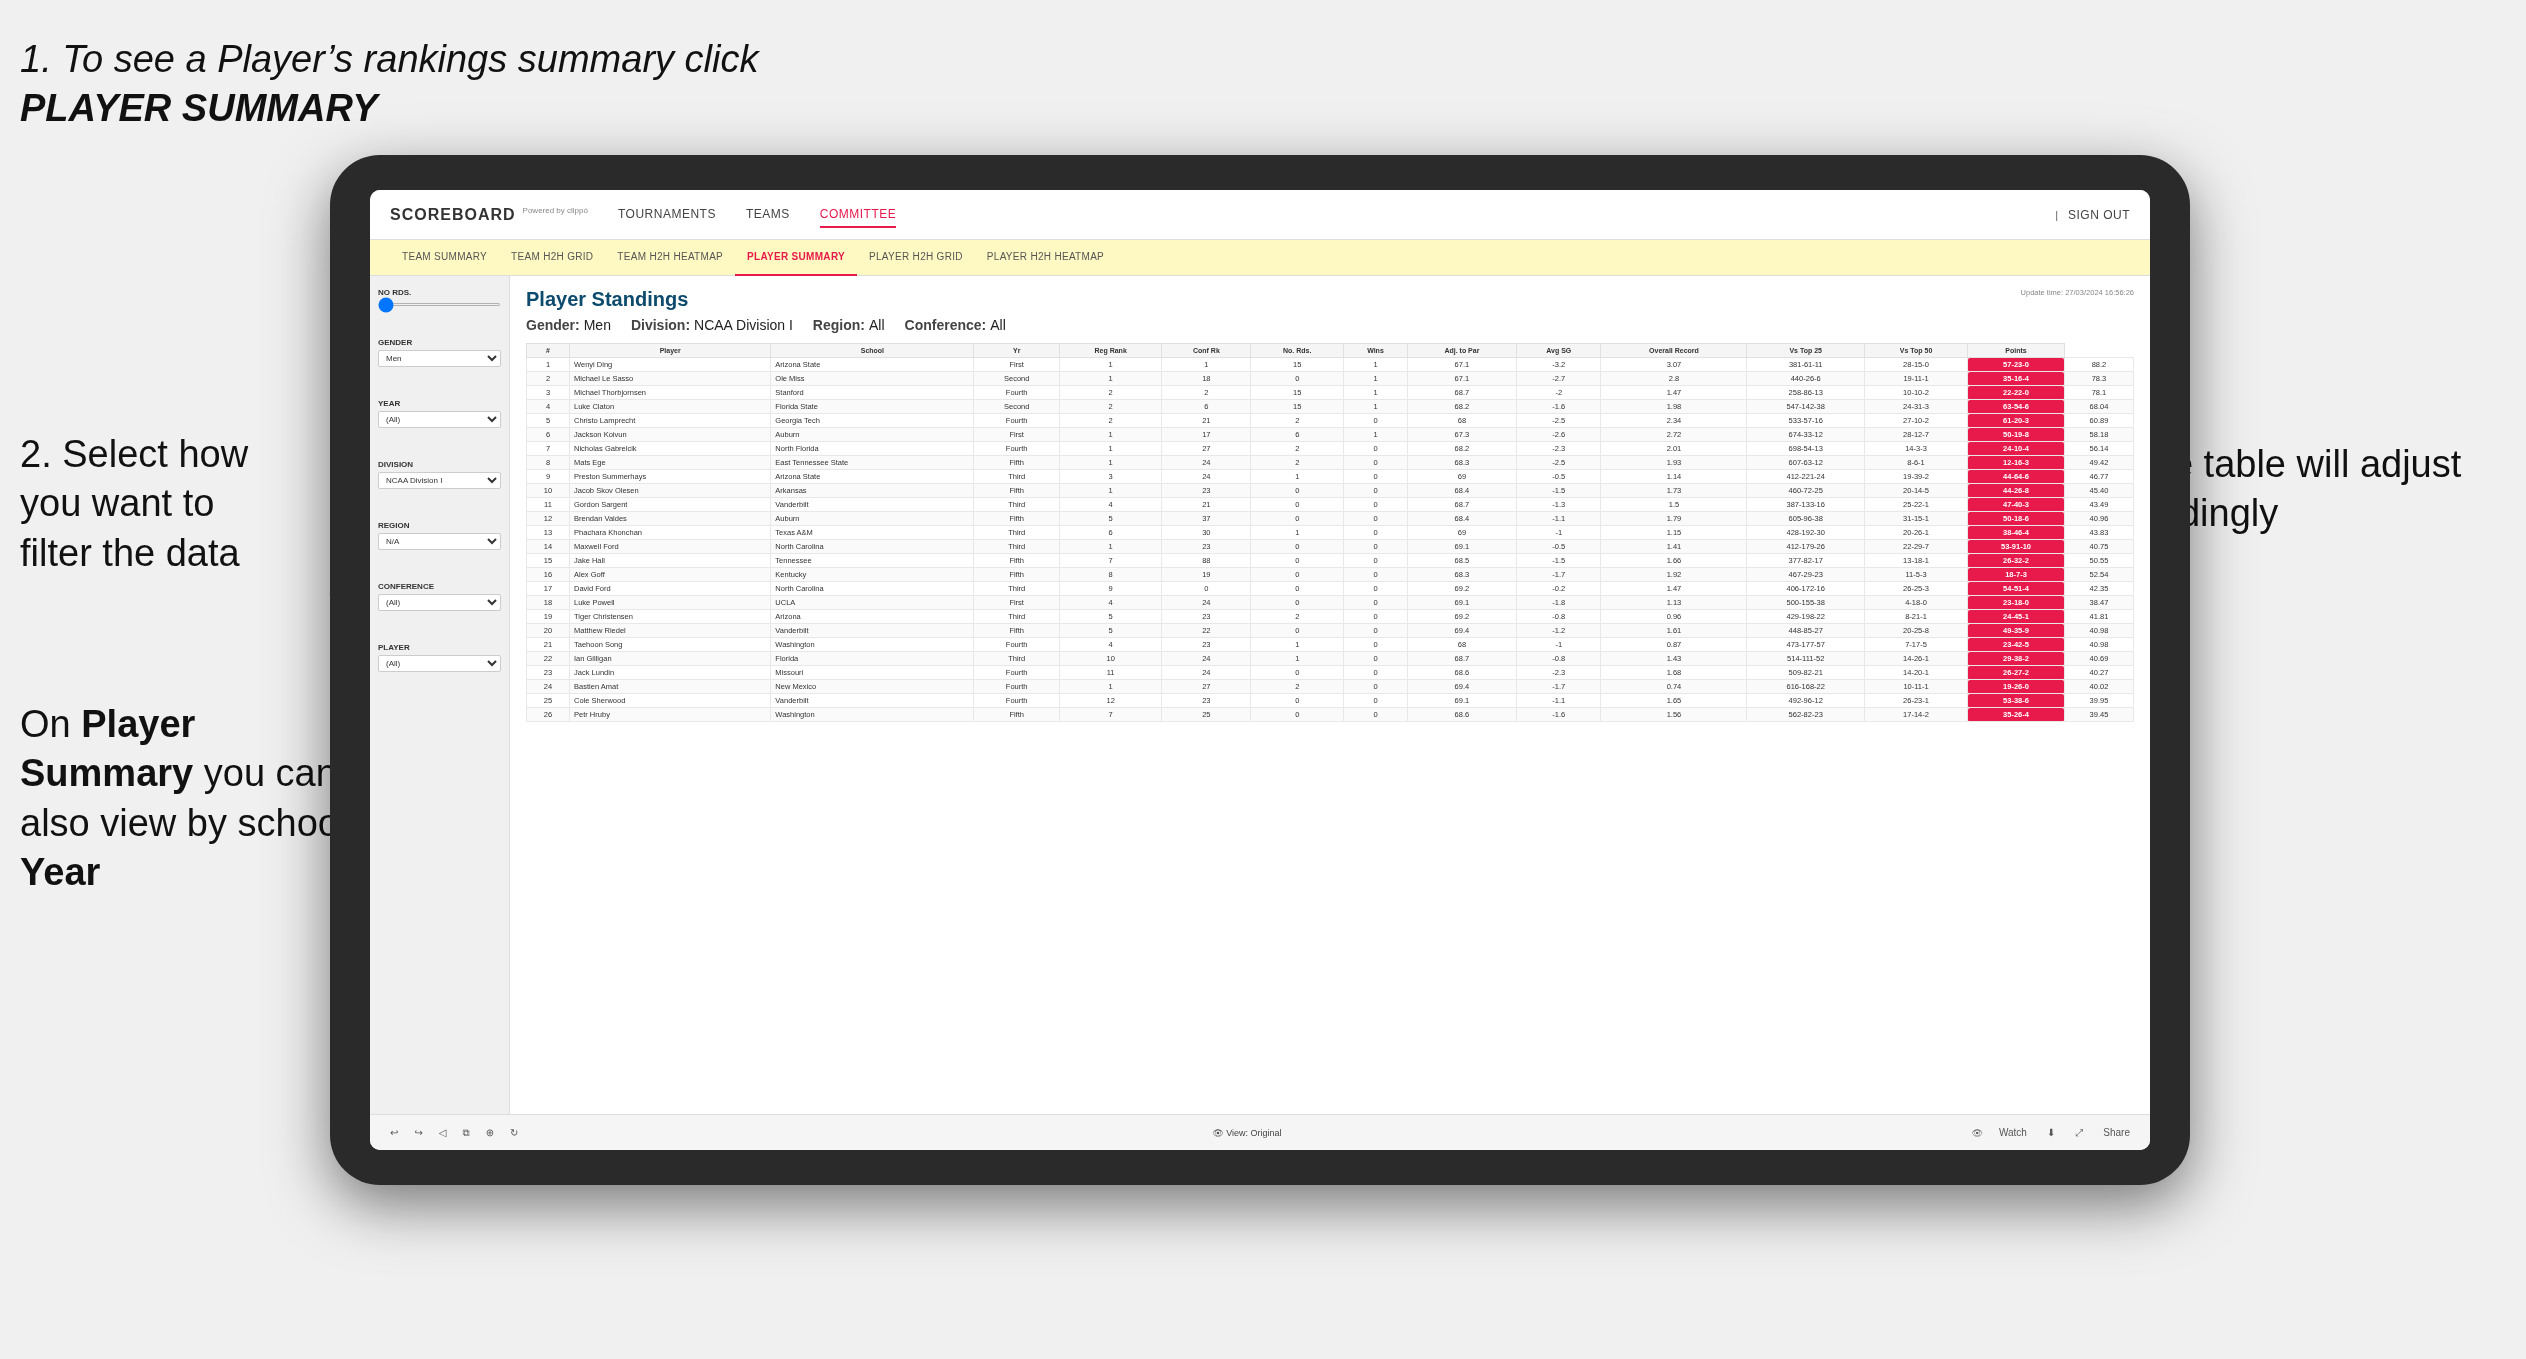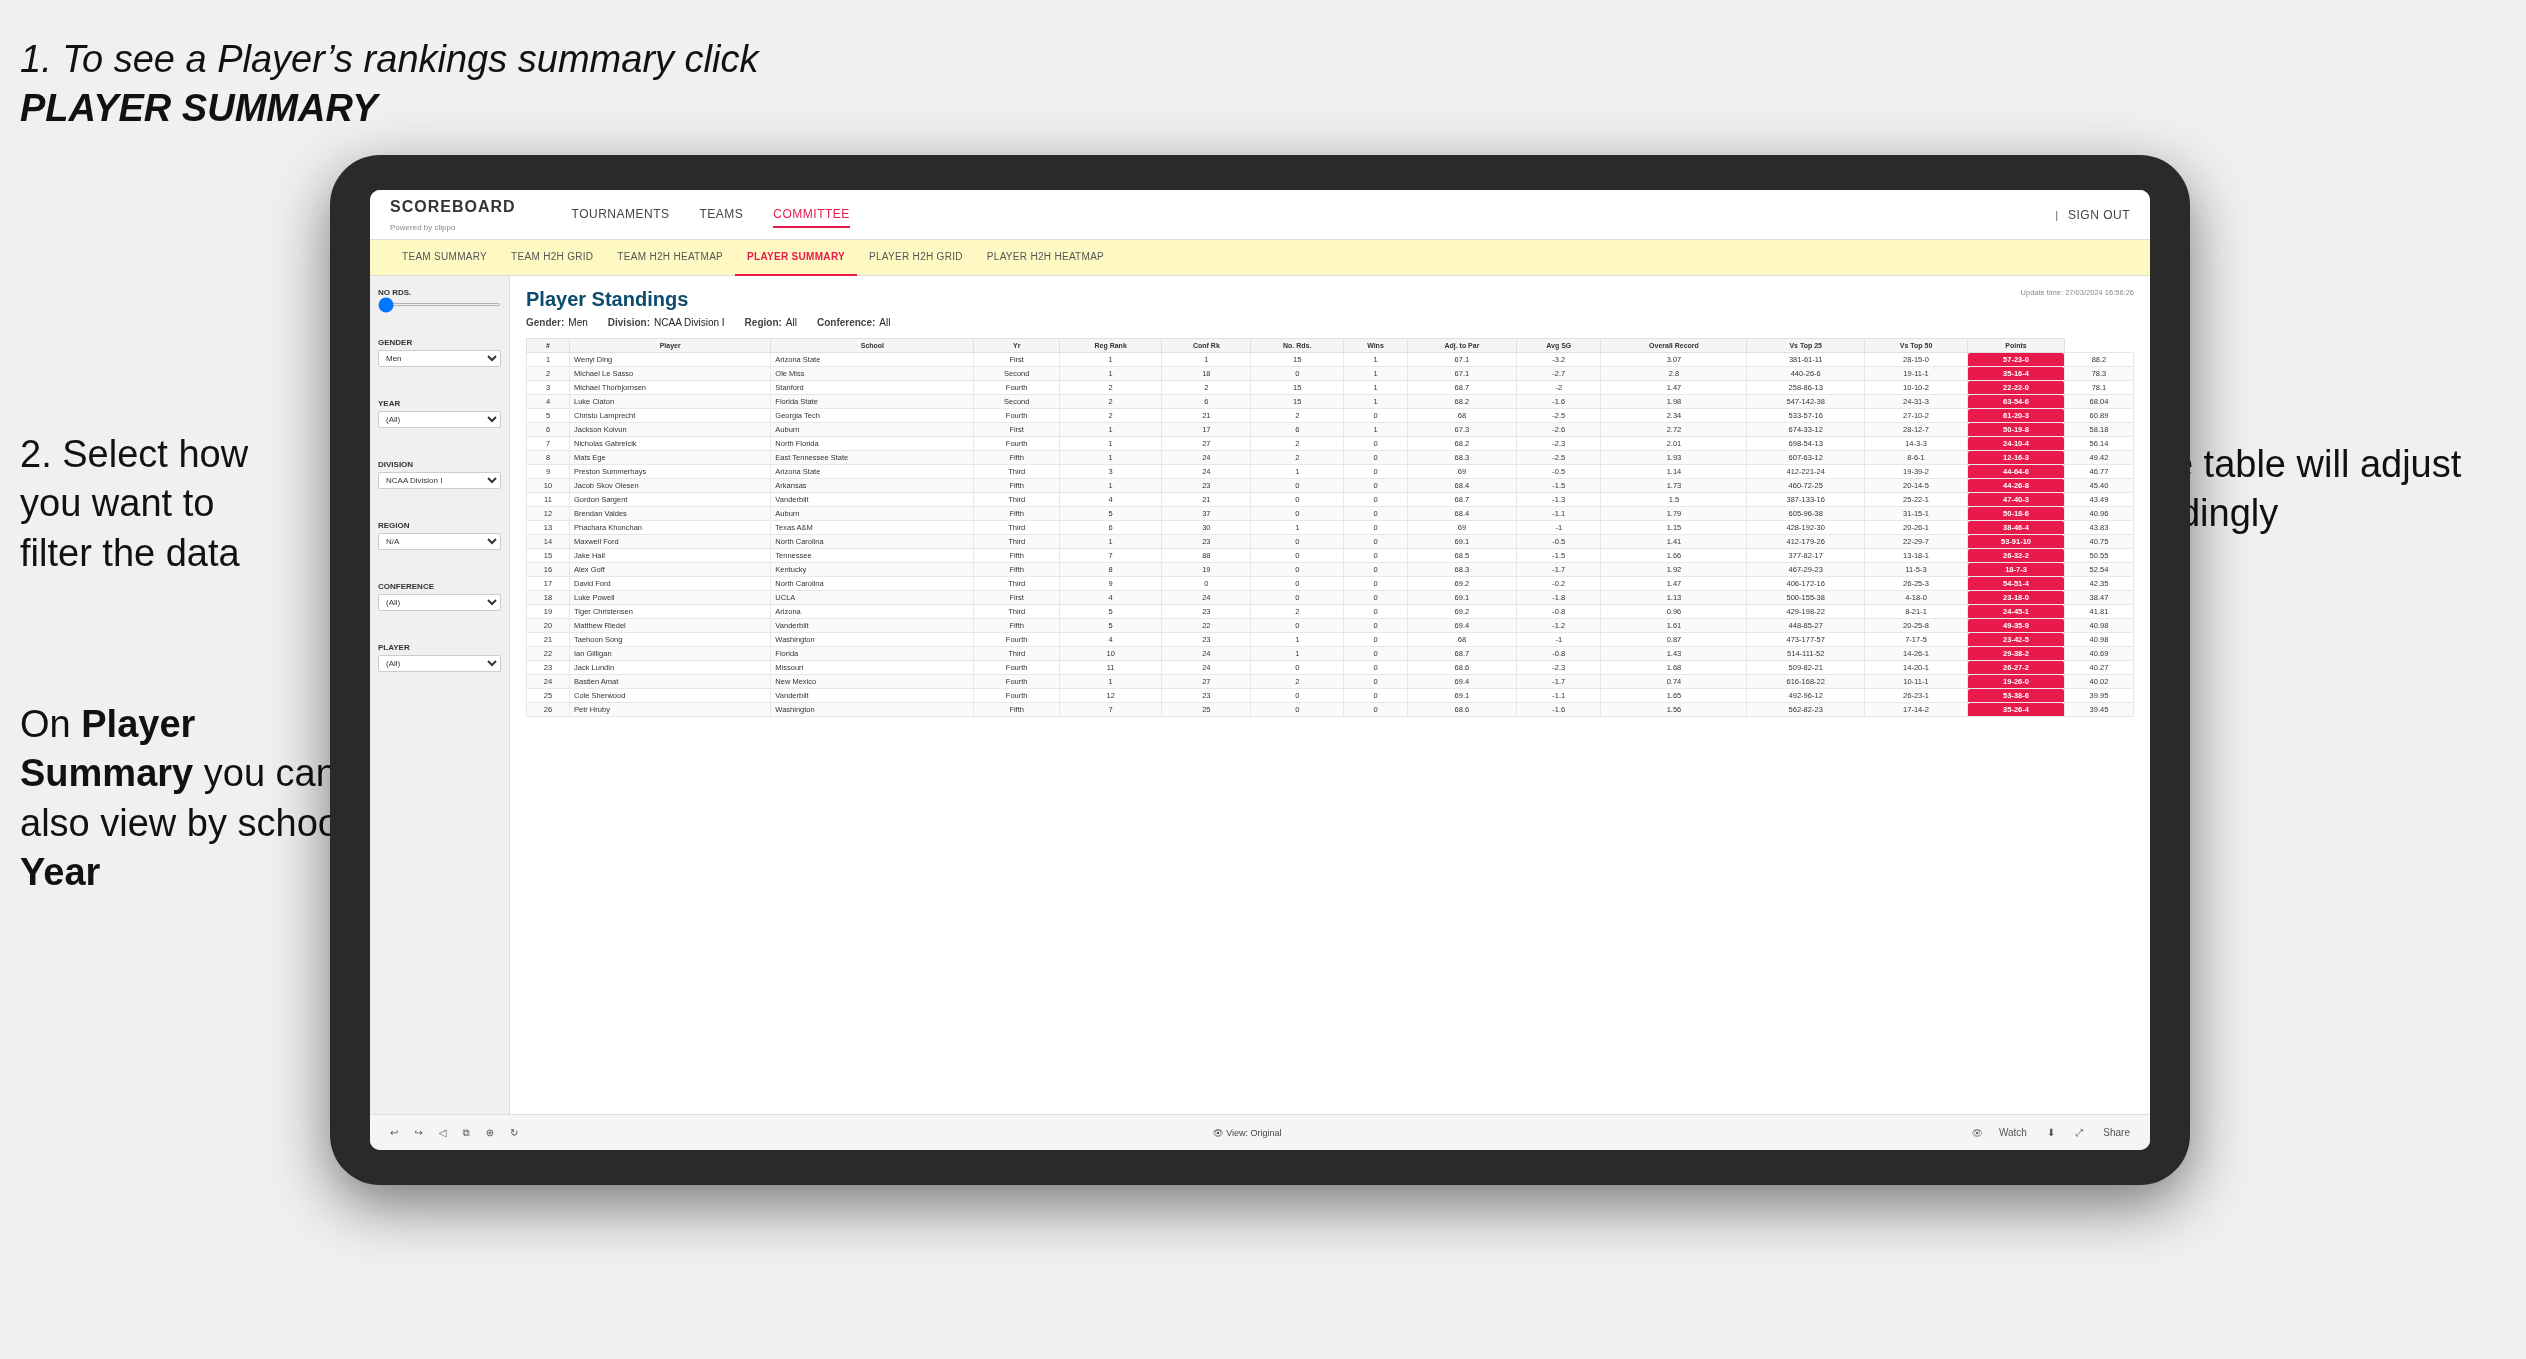--- a/index.html
+++ b/index.html
@@ -74,23 +74,23 @@
       border-bottom: 1px solid #ddd;
       padding: 0 20px;
       height: 50px;
       display: flex;
       align-items: center;
       gap: 30px;
       flex-shrink: 0;
     }
     .logo {
       display: flex;
-      flex-direction: column;
+      flex-direction: row;
       align-items: flex-start;
-      margin-right: 26px;
+      margin-right: 0;
       gap: 7px;
     }
     .logo-title {
       font-size: 16px;
       font-weight: 800;
       color: #333;
       letter-spacing: 1px;
     }
     .logo-sub {
       font-size: 8px;
@@ -213,21 +213,21 @@
       color: #0c4a6e;
     }
     .update-time {
       font-size: 7.5px;
       color: #888;
     }
     .filters-row {
       display: flex;
       gap: 20px;
       margin-bottom: 10px;
-      font-size: 10px;
+      font-size: 14px;
       color: #444;
       align-items: center;
     }
     .filter-item {
       display: flex;
       align-items: center;
       gap: 4px;
     }
     .filter-label { font-weight: 600; }
     .filter-val { color: #222; }

